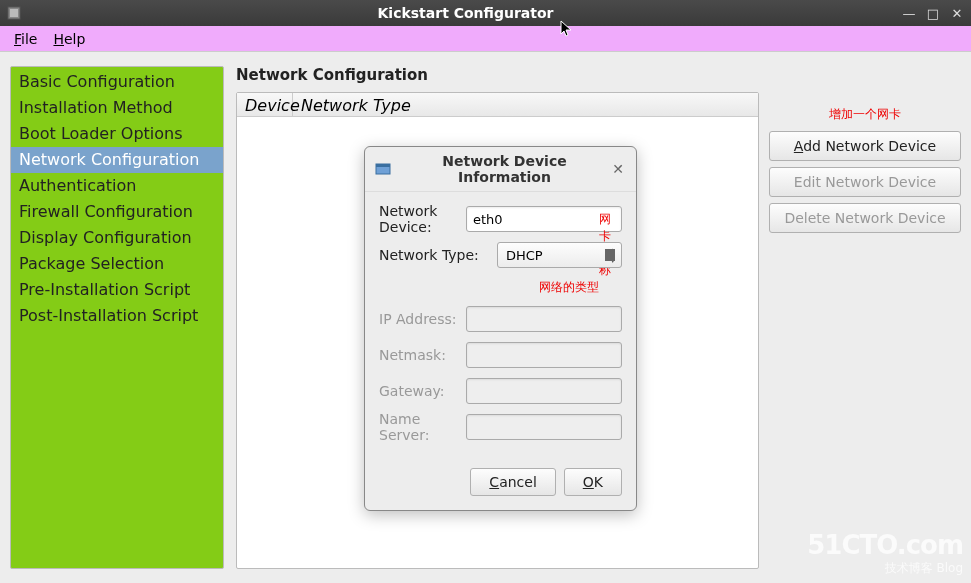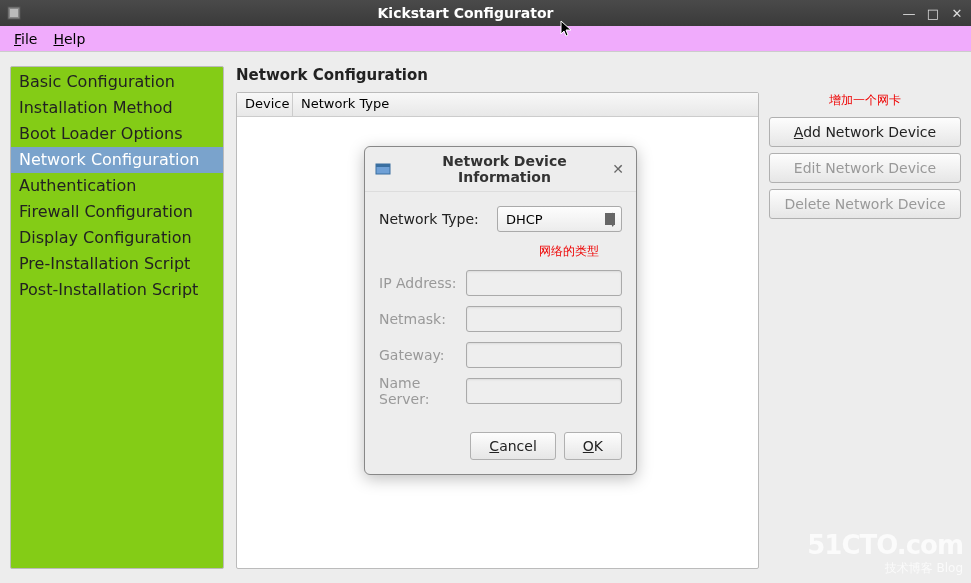--- a/index.html
+++ b/index.html
@@ -22,25 +22,25 @@
     .sidebar-item { padding: 3px 8px; cursor: pointer; line-height: 20px; }
     .sidebar-item.selected { background: #7aa3cc; color: #fff; }
     
     .main { flex: 1; display: flex; flex-direction: column; }
     .main-title { font-weight: bold; font-size: 15px; color: #222; margin-bottom: 8px; }
     
     .main-body { display: flex; gap: 10px; flex: 1; }
     
     .table-area { flex: 1; background: #fff; border: 1px solid #bbb; border-radius: 2px; position: relative; }
     .table-header { display: flex; background: linear-gradient(to bottom, #f8f8f8, #e8e8e8); border-bottom: 1px solid #ccc; height: 24px; }
-    .table-header-cell { padding: 3px 8px; font-size: 13px; border-right: 1px solid #ccc; }
+    .table-header-cell { padding: 3px 8px; font-size: 16px; border-right: 1px solid #ccc; font-style: italic; }
     .table-header-cell:first-child { width: 56px; }
     .table-header-cell:last-child { flex: 1; border-right: none; }
     
-    .right-buttons { width: 192px; display: flex; flex-direction: column; gap: 6px; }
+    .right-buttons { width: 192px; display: flex; flex-direction: column; gap: 6px; margin-top: 14px; }
     .annotation-red { color: #e00; font-size: 12px; text-align: center; margin-bottom: 2px; }
     .btn { background: linear-gradient(to bottom, #fdfdfd, #e6e6e6); border: 1px solid #b0b0b0; border-radius: 3px; padding: 6px 10px; font-size: 14px; cursor: pointer; color: #222; text-align: center; }
     .btn:disabled { color: #999; cursor: default; }
     .btn .mnemonic { text-decoration: underline; }
     
     .dialog { position: absolute; left: 364px; top: 146px; width: 273px; background: #ededed; border: 1px solid #888; border-radius: 6px; box-shadow: 0 4px 16px rgba(0,0,0,0.25); }
     .dialog-titlebar { display: flex; align-items: center; padding: 6px 10px; border-bottom: 1px solid #ddd; }
     .dialog-titlebar-icon { width: 16px; height: 16px; margin-right: 8px; }
     .dialog-title { flex: 1; text-align: center; font-weight: bold; font-size: 14px; color: #333; }
     .dialog-close { width: 16px; height: 16px; font-size: 14px; color: #666; cursor: pointer; text-align: center; }
@@ -90,20 +90,21 @@
 
 <div class="content">
   <div class="sidebar">
     <div class="sidebar-item">Basic Configuration</div>
     <div class="sidebar-item">Installation Method</div>
     <div class="sidebar-item">Boot Loader Options</div>
     <div class="sidebar-item selected">Network Configuration</div>
     <div class="sidebar-item">Authentication</div>
     <div class="sidebar-item">Firewall Configuration</div>
     <div class="sidebar-item">Display Configuration</div>
+    <div class="sidebar-item">Package Selection</div>
     <div class="sidebar-item">Pre-Installation Script</div>
     <div class="sidebar-item">Post-Installation Script</div>
   </div>
 
   <div class="main">
     <div class="main-title">Network Configuration</div>
     <div class="main-body">
       <div class="table-area">
         <div class="table-header">
           <div class="table-header-cell">Device</div>
@@ -125,20 +126,25 @@
     <span class="dialog-titlebar-icon">
       <svg viewBox="0 0 16 16">
           <rect x="1" y="3" width="14" height="10" fill="#6fa0d6" stroke="#3a6fa0"></rect>
           <rect x="1" y="3" width="14" height="3" fill="#3a6fa0"></rect>
         </svg>
     </span>
     <div class="dialog-title">Network Device Information</div>
     <div class="dialog-close">✕</div>
   </div>
   <div class="dialog-body">
+    <div class="form-row">
+      <div class="form-label">Network Device:</div>
+      <input class="form-input" value="eth0" style="">
+      <div class="annotation-inline" style="left:220px; top:5px;">网卡名称</div>
+    </div>
     <div class="form-row">
       <div class="form-label">Network Type:</div>
       <div class="form-select">
         <span>DHCP</span>
         <span class="select-arrows">▴<br>▾</span>
       </div>
     </div>
     <div class="form-row" style="margin-top:-4px; margin-bottom:6px;">
       <div style="width:118px"></div>
       <div class="annotation-inline" style="position:static; margin-left:42px;">网络的类型</div>

